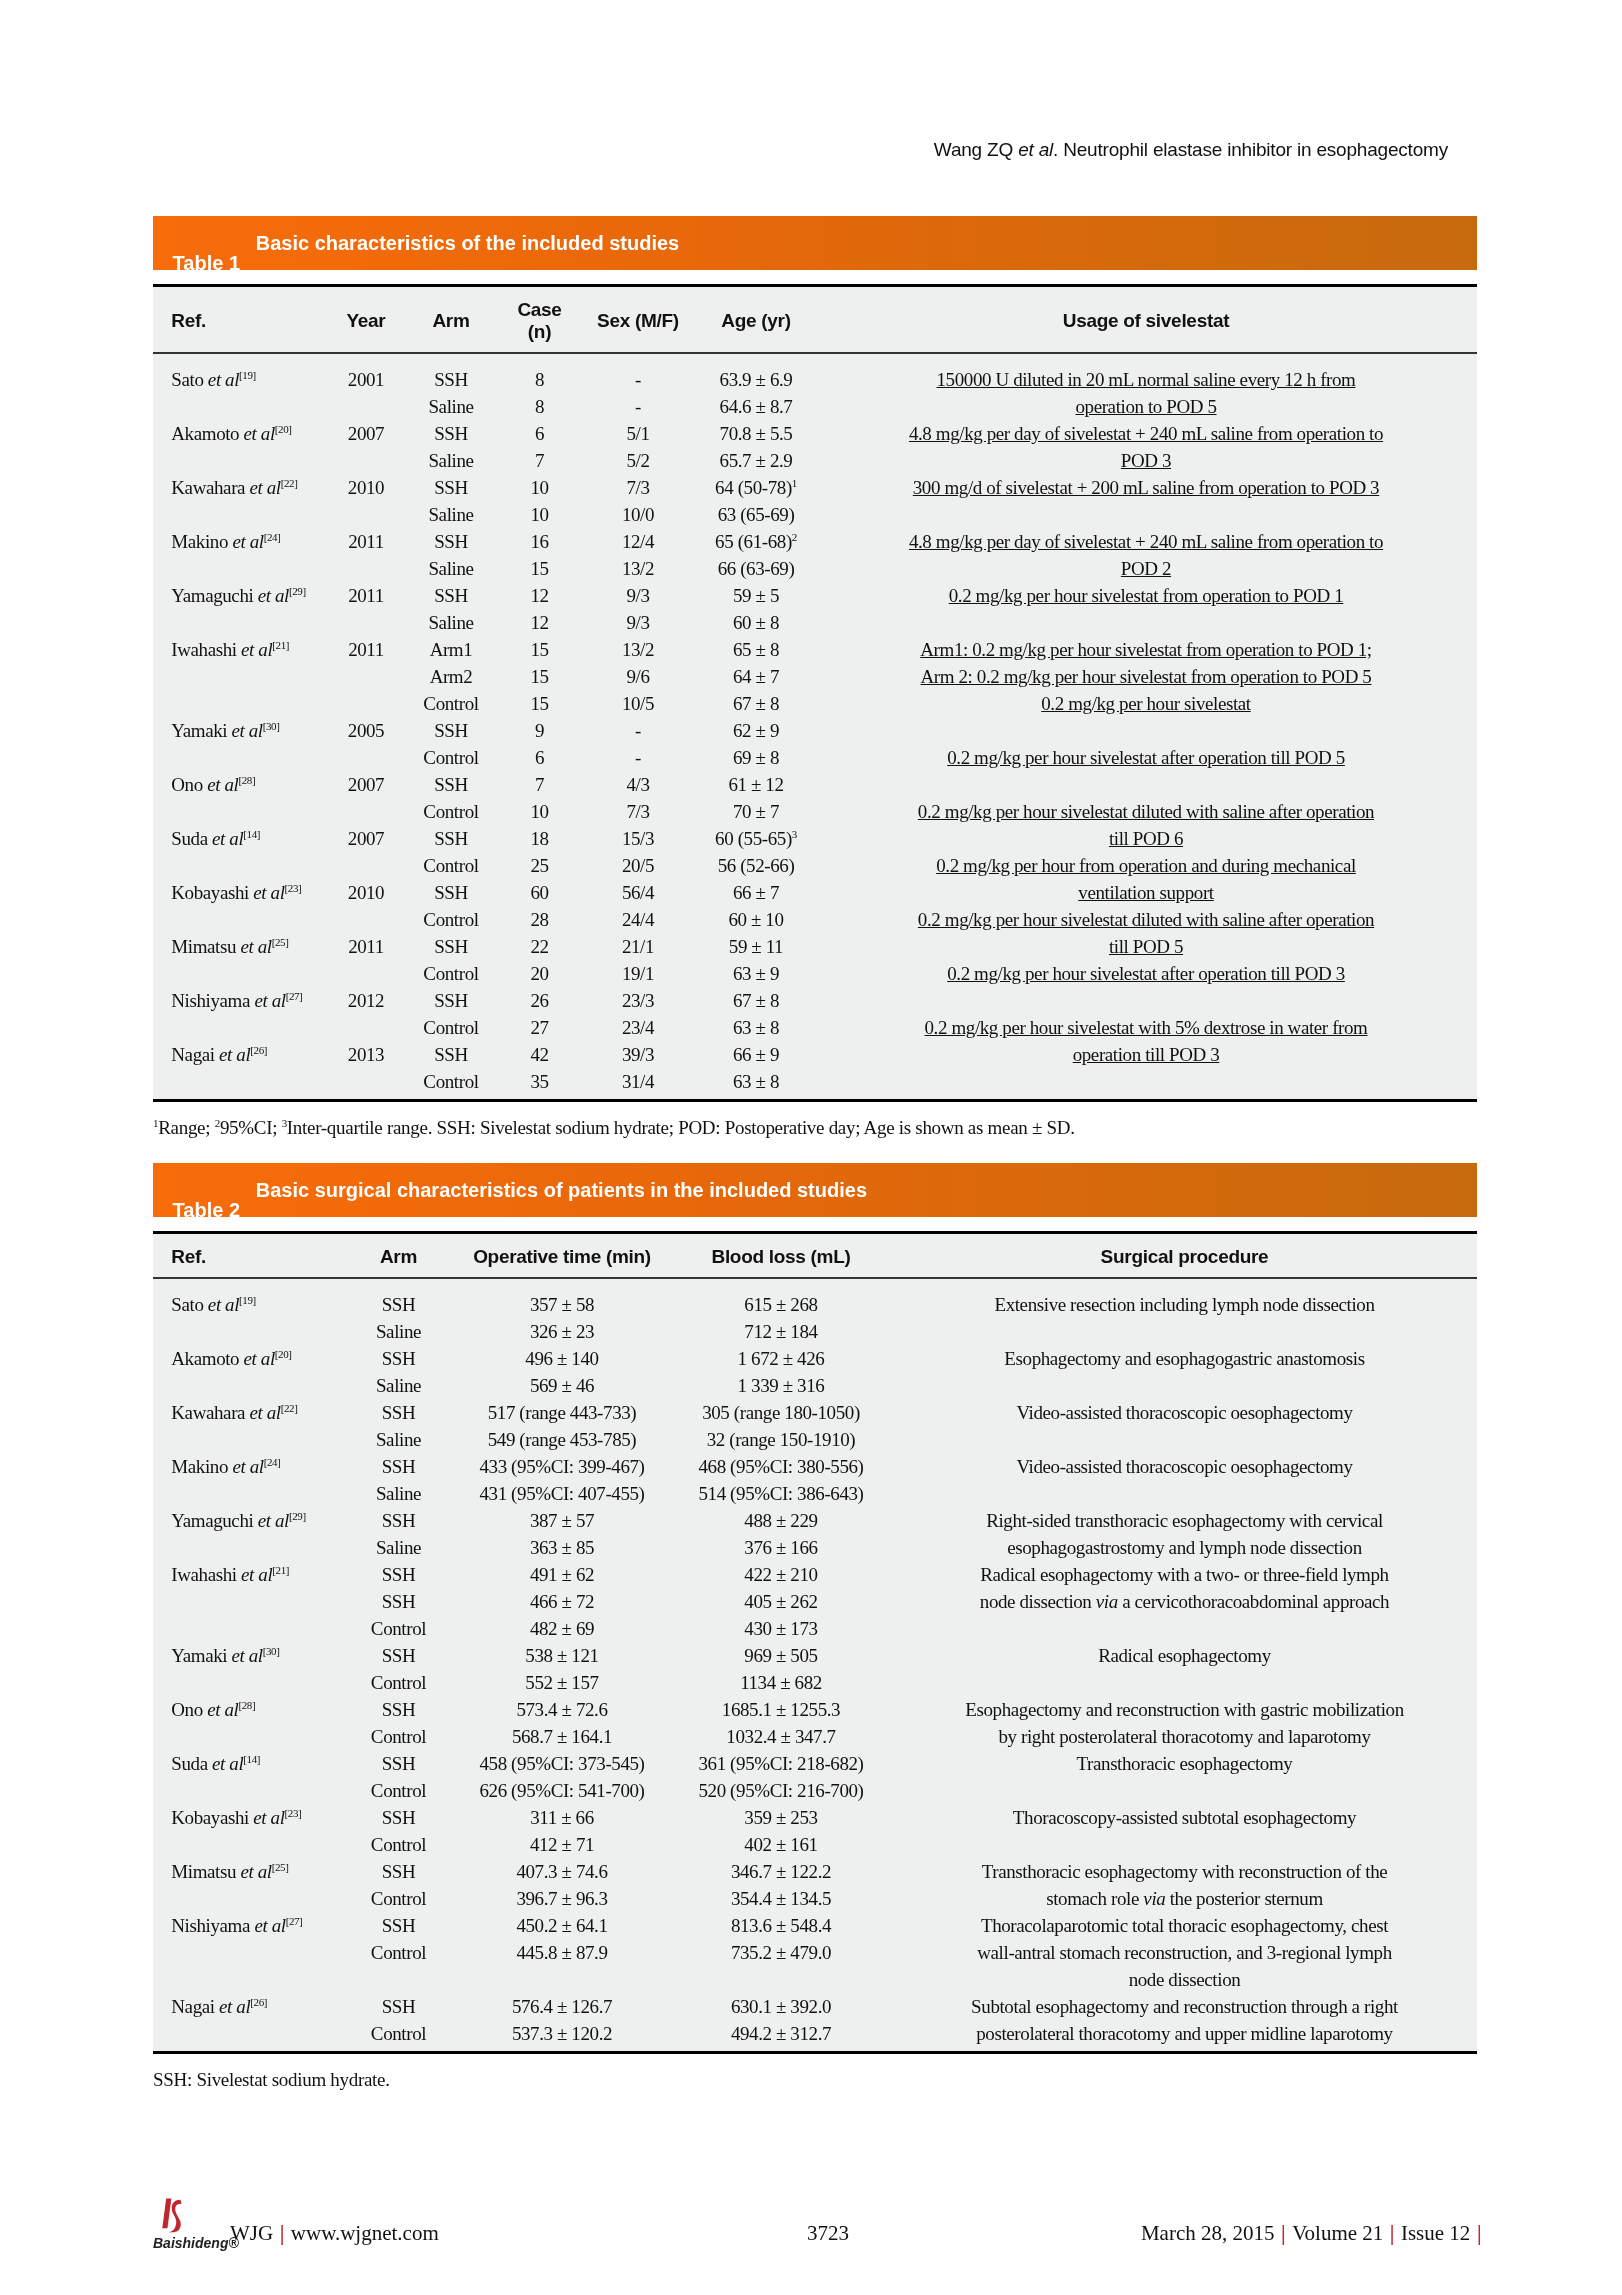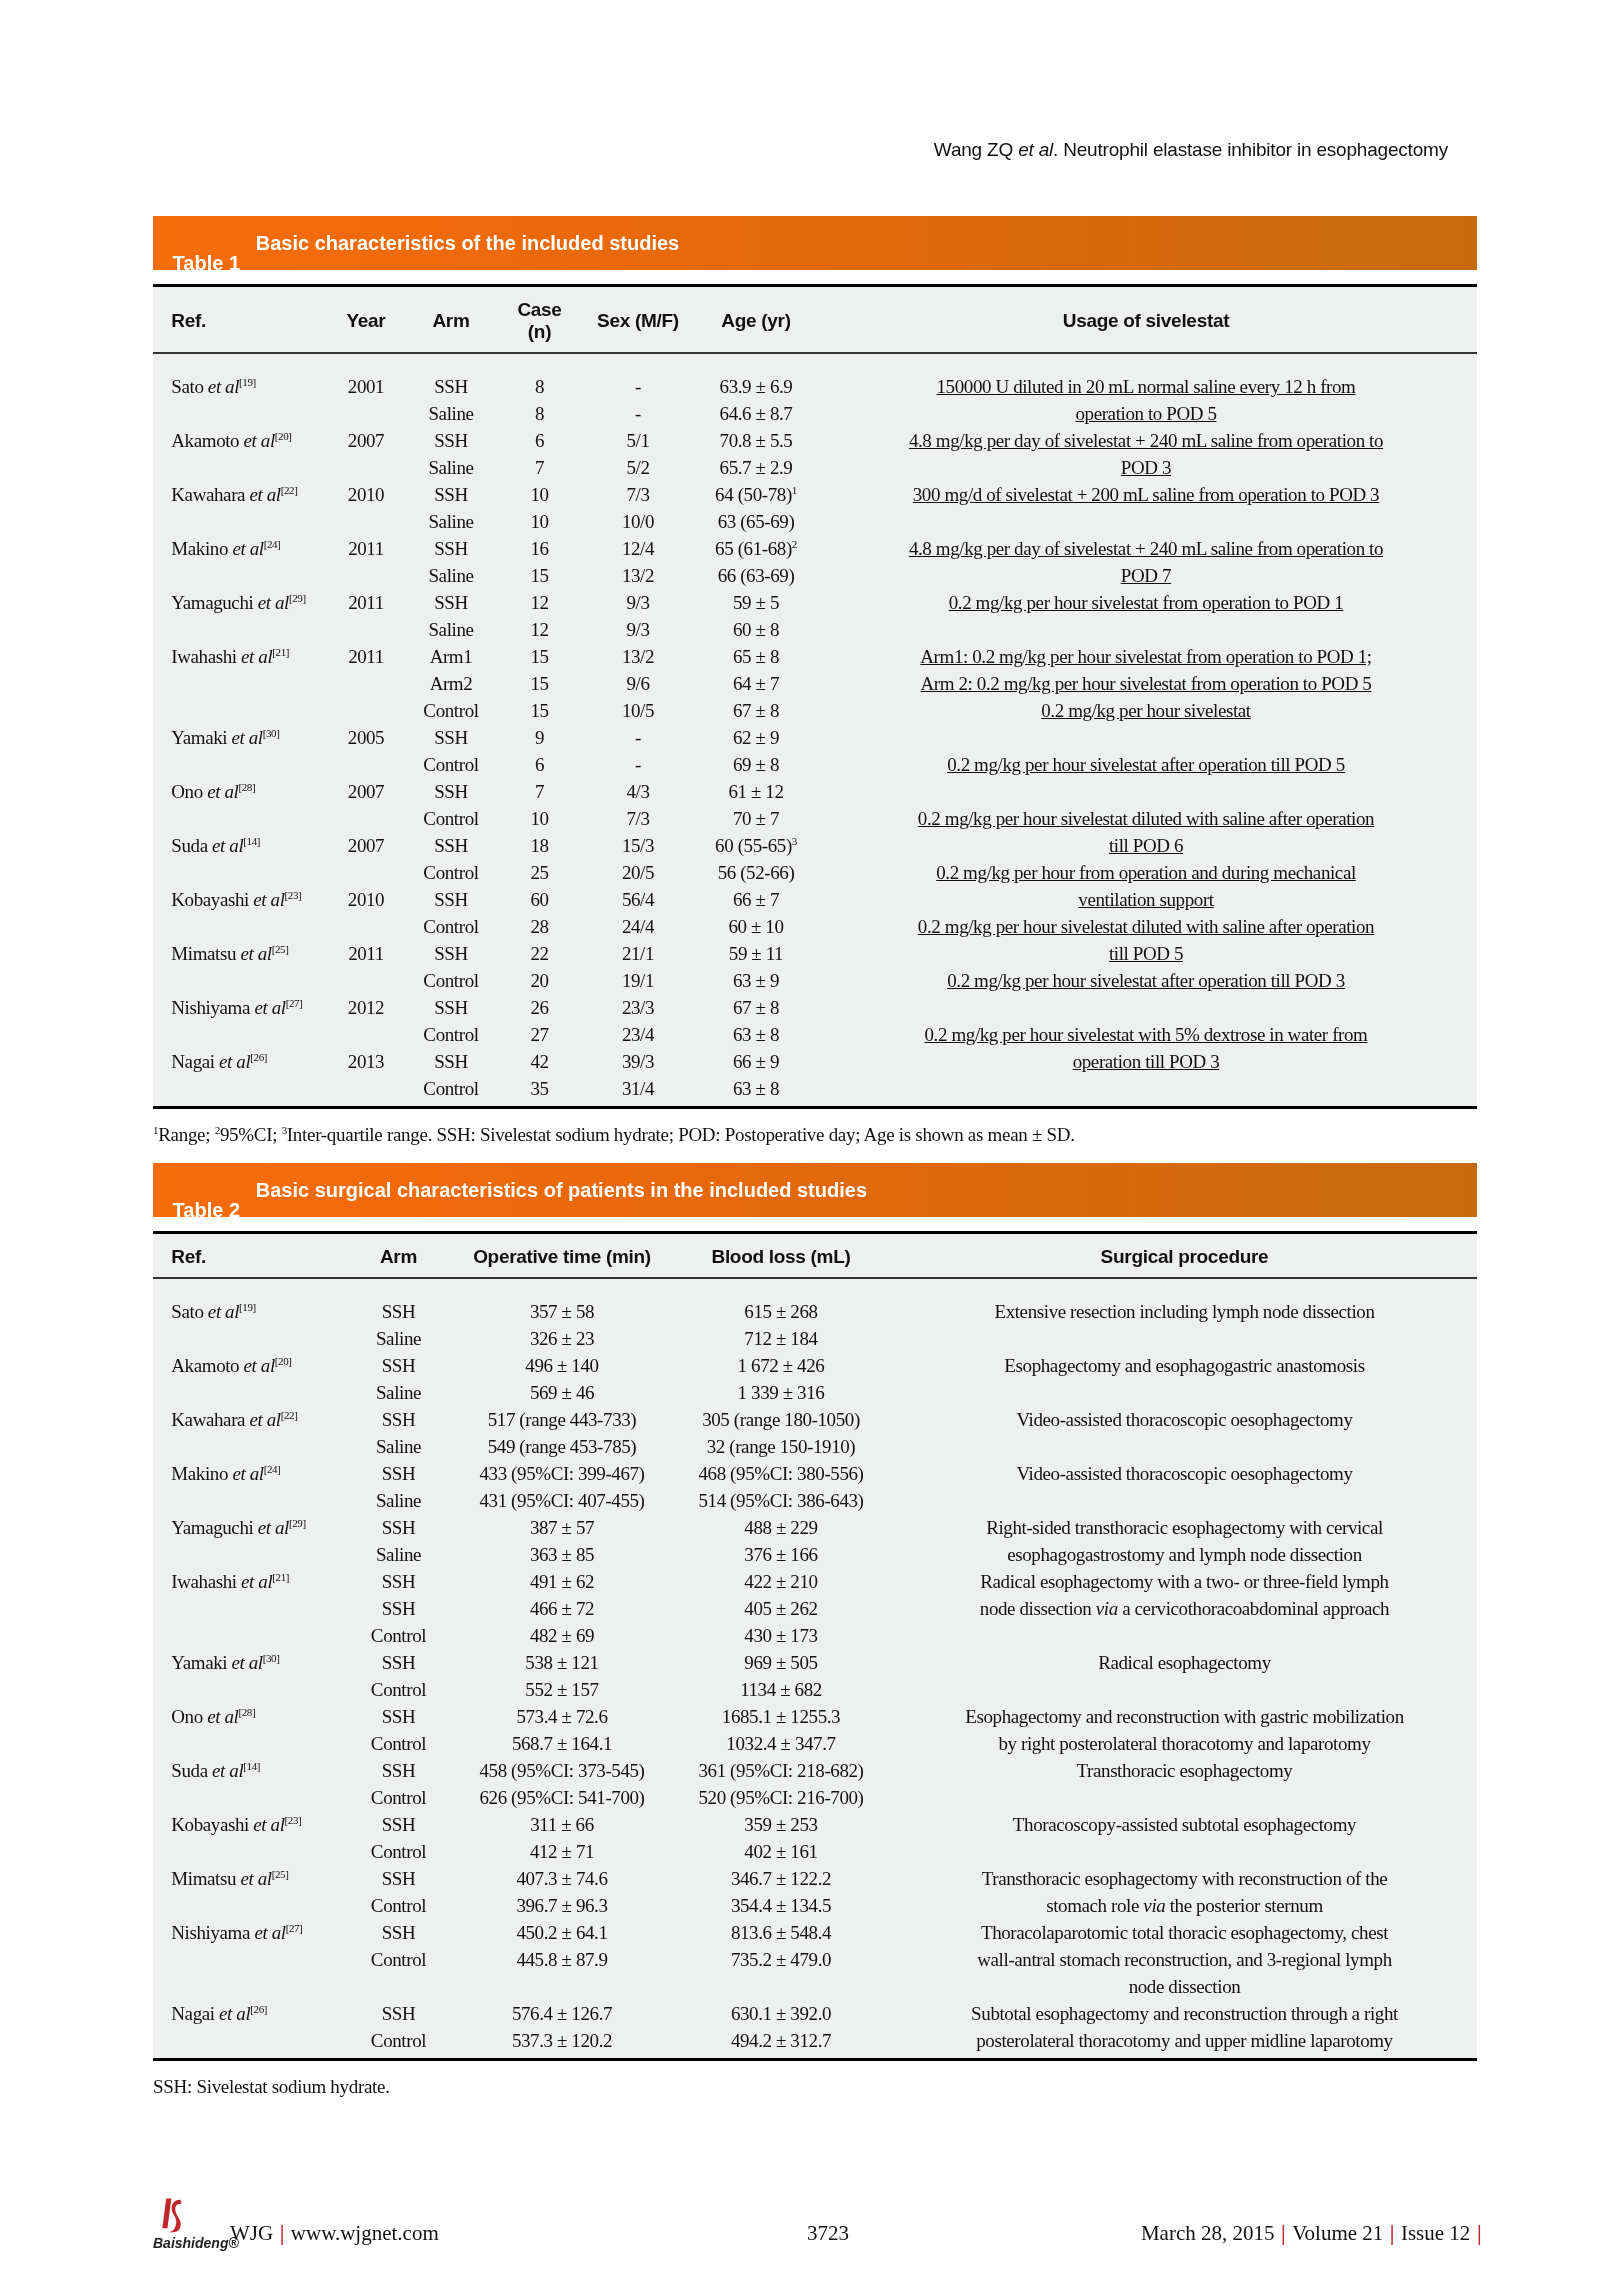--- a/index.html
+++ b/index.html
@@ -32,21 +32,21 @@
     font-family: "Liberation Sans", "DejaVu Sans", sans-serif;
     font-weight: bold; font-size: 19px;
     padding: 11.8px 5.2px 9.2px; border-bottom: 2px solid #333; text-align: center;
     letter-spacing: -0.3px;
   }
   thead th.left { text-align: left; padding-left: 18.3px; }
   tbody td { padding: 2.6px 5.2px; line-height: 21.6px; height: 27px; vertical-align: top; text-align: center; letter-spacing: -0.4px; }
   tbody td.ref { text-align: left; padding-left: 18.3px; white-space: nowrap; }
   tbody td.ref i { font-style: italic; }
   tbody td.ref sup, td sup { font-size: 11px; vertical-align: super; line-height: 0; }
-  tbody tr:first-child td { padding-top: 22px; }
+  tbody tr:first-child td { padding-top: 15px; }
   tbody tr:last-child td { padding-bottom: 6.5px; }
   .usage { text-align: center; text-decoration: underline; }
 
   .footnote {
     margin-top: 14.4px; font-size: 19px; letter-spacing: -0.3px;
   }
   .footnote sup { font-size: 11px; }
 
   .page-footer {
     position: absolute; top: 2197px; left: 153px; width: 1335px; height: 52px;
@@ -159,21 +159,21 @@
             <td><span>65 (61-68)</span><sup>2</sup></td>
             <td class="usage">4.8 mg/kg per day of sivelestat + 240 mL saline from operation to</td>
           </tr>
           <tr>
             <td class="ref"></td>
             <td></td>
             <td>Saline</td>
             <td>15</td>
             <td>13/2</td>
             <td><span>66 (63-69)</span></td>
-            <td class="usage">POD 7</td>
+            <td class="usage">POD 2</td>
           </tr>
           <tr>
             <td class="ref"><span>Yamaguchi</span> <i>et al</i><sup>[29]</sup></td>
             <td>2011</td>
             <td>SSH</td>
             <td>12</td>
             <td>9/3</td>
             <td><span>59 ± 5</span></td>
             <td class="usage">0.2 mg/kg per hour sivelestat from operation to POD 1</td>
           </tr>

